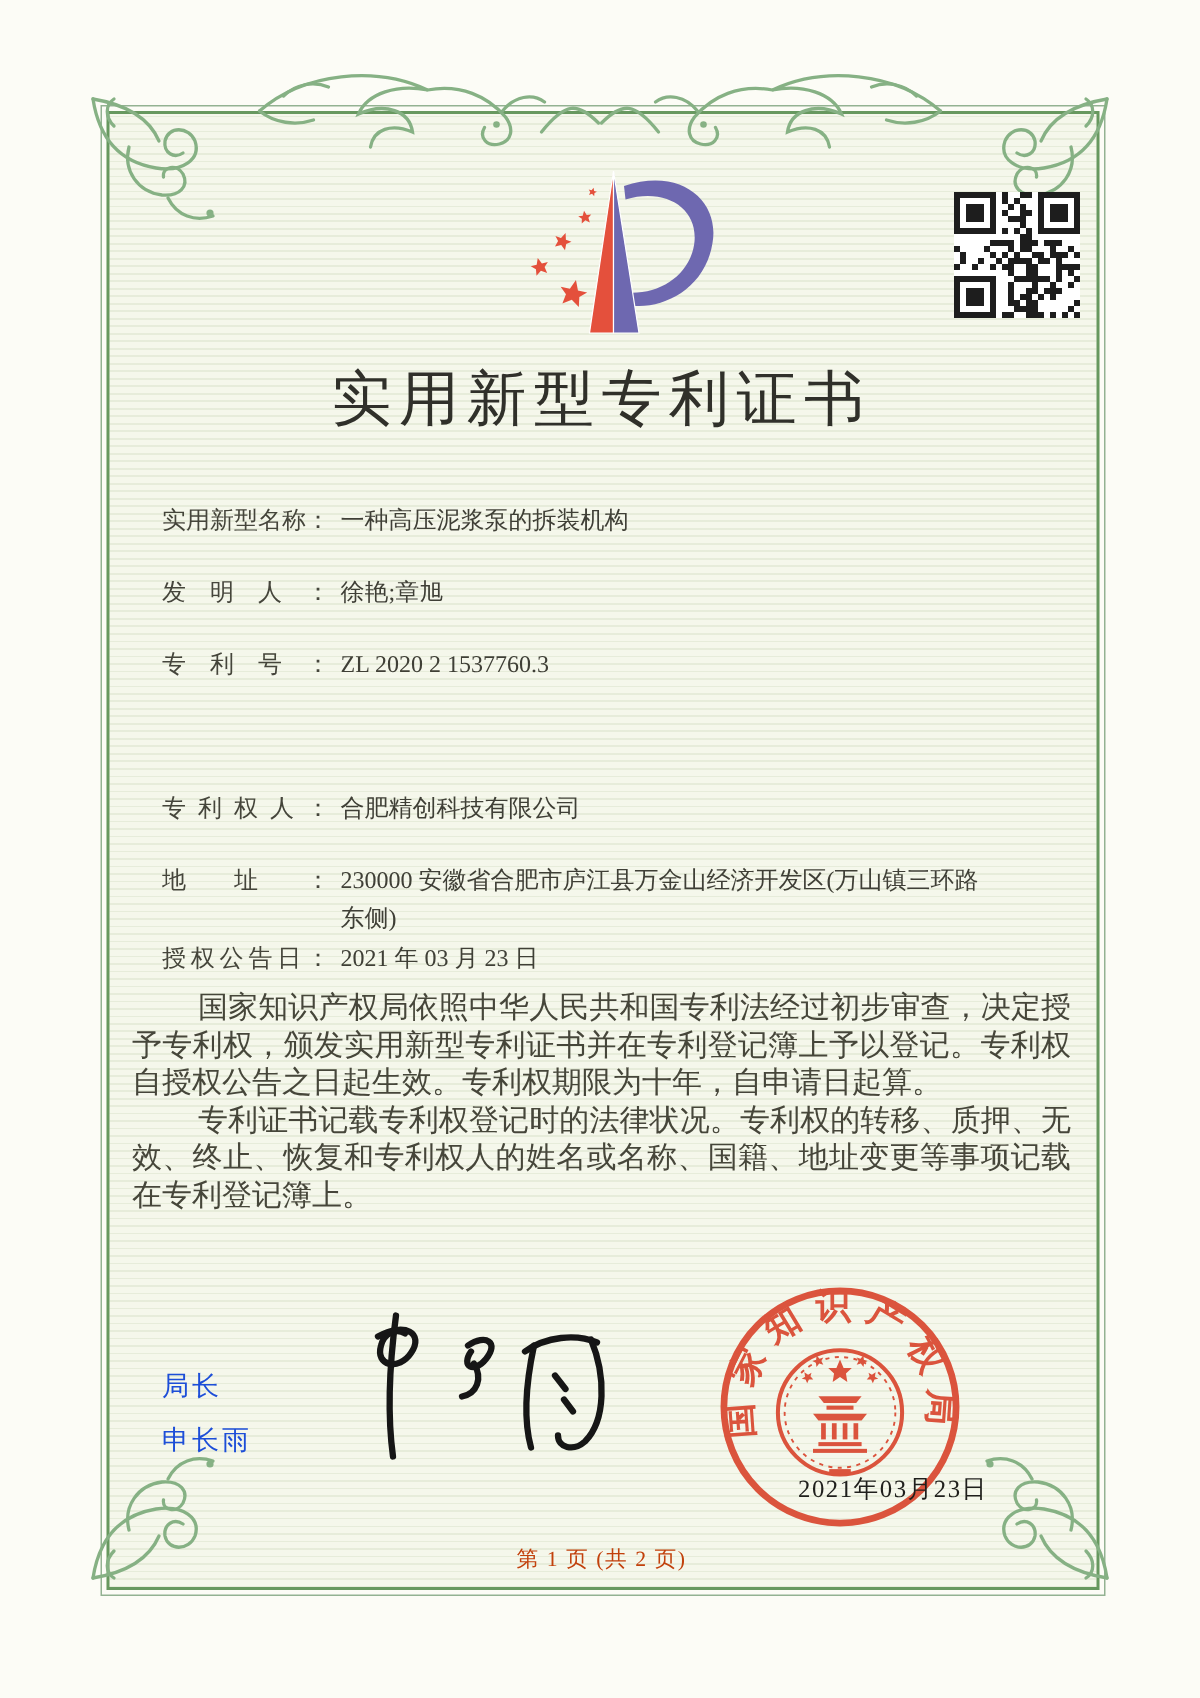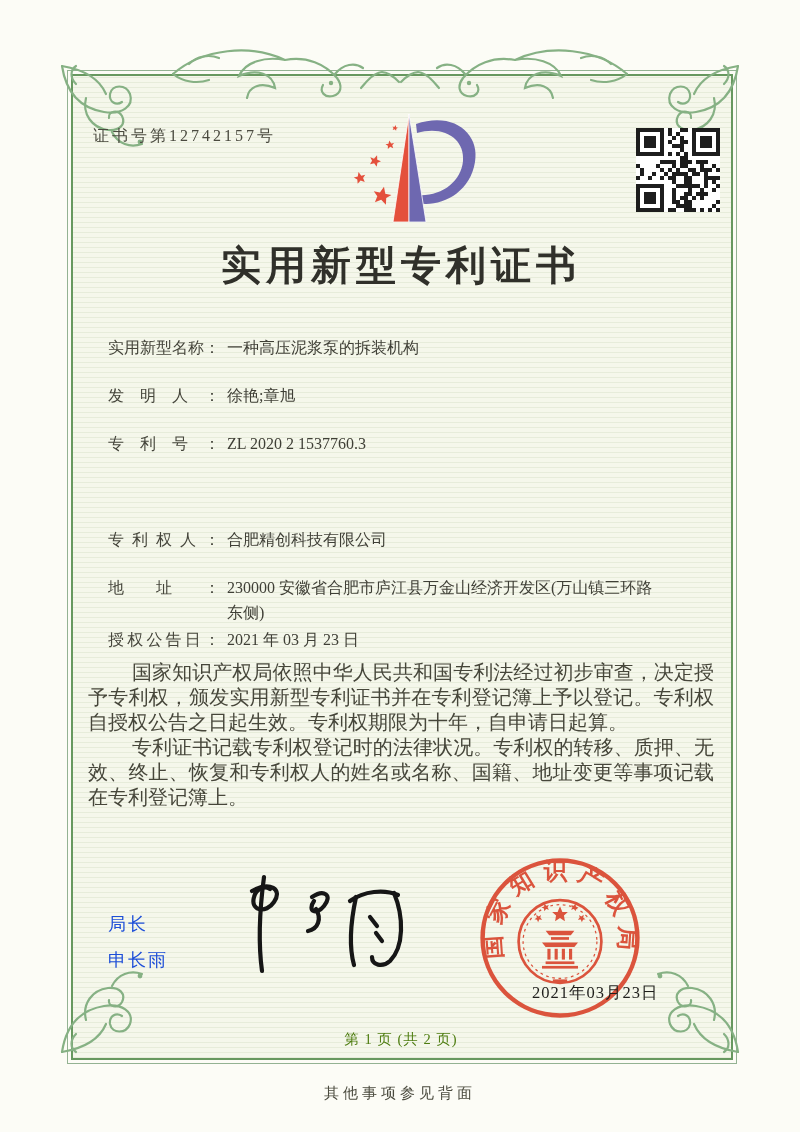--- a/index.html
+++ b/index.html
@@ -25,39 +25,39 @@
   .corner.tl{left:52px;top:56px;transform:scaleY(-1);}
   .corner.tr{left:648px;top:56px;transform:scale(-1,-1);}
   .corner.bl{left:52px;top:962px;}
   .corner.br{left:648px;top:962px;transform:scaleX(-1);}
   
   .cert-number{position:absolute;left:93px;top:126px;font-size:16px;letter-spacing:3px;color:#4a4a3f;}
   .logo{position:absolute;left:336px;top:108px;width:146px;height:120px;}
   .qr{position:absolute;left:636px;top:128px;width:84px;height:84px;background:#fff;}
   .qr svg{display:block;width:84px;height:84px;fill:#1d1d1d;}
   .title{position:absolute;left:67px;top:238px;width:668px;margin:0;text-align:center;
-    font-size:40px;font-weight:700;letter-spacing:5px;color:#30302a;}
+    font-size:40px;font-weight:400;letter-spacing:5px;color:#30302a;}
   
   .frow{position:absolute;left:108px;width:620px;font-size:16px;line-height:1.55;color:#3f3f36;}
   .flabel{display:inline-block;width:112px;text-align:justify;text-align-last:justify;vertical-align:top;color:#45453b;}
   .fvalue{display:inline-block;margin-left:3px;max-width:445px;vertical-align:top;}
   .grant2{position:absolute;left:312px;top:0;white-space:nowrap;}
   .grant2 .flabel2{color:#45453b;}
   
   .bodytext{position:absolute;left:88px;top:660px;width:626px;font-size:20px;
     line-height:25px;text-align:justify;color:#46463a;}
   .bodytext p{margin:0;text-indent:2.2em;}
   
   .officer{position:absolute;left:108px;top:912px;font-size:18px;letter-spacing:2px;color:#1d4ed8;}
   .officer div{margin-bottom:12px;}
   .signature{position:absolute;left:212px;top:866px;width:200px;height:120px;}
   .seal{position:absolute;left:470px;top:848px;width:180px;height:180px;}
   .seal-date{position:absolute;left:488px;top:982px;font-size:16.5px;letter-spacing:1px;color:#1f1f1c;margin-left:44px;}
   .pagination{position:absolute;left:67px;top:1030px;width:668px;text-align:center;
-    font-size:14.5px;color:#4d7c0f;letter-spacing:1px;}
+    font-size:14.5px;color:#c2410c;letter-spacing:1px;}
   .back-note{position:absolute;left:0;top:1084px;width:800px;text-align:center;
     font-size:15px;letter-spacing:4px;color:#4a4a3e;}
 </style>
 </head>
 <body>
 
 <div class="page">
 
   <div class="frame">
     <div class="frame-inner"></div>
@@ -120,21 +120,20 @@
     <g fill="none" stroke="currentColor" stroke-width="2.2" stroke-linecap="round">
       <path d="M10,90 C14,64 28,48 52,44 C70,41 82,50 78,62 C74,72 60,72 58,62 C57,54 64,50 70,54"></path>
       <path d="M10,90 C34,86 48,76 54,62"></path>
       <path d="M34,58 C30,42 40,28 56,26 C68,25 74,32 70,40 C66,47 56,45 57,38"></path>
       <path d="M60,24 C66,12 78,8 90,12"></path>
       <path d="M24,72 C18,78 18,86 24,90"></path>
       <circle cx="88" cy="14" r="2.4" fill="currentColor" stroke="none"></circle>
     </g>
   </svg>
 
-  <div class="cert-number">证书号第12742157号</div>
 
   <svg class="logo" viewBox="0 0 146 120">
     <defs>
       <polygon id="star" points="0,-10 2.9,-3.1 9.5,-3.1 4.8,1.2 5.9,8.1 0,4.1 -5.9,8.1 -4.8,1.2 -9.5,-3.1 -2.9,-3.1"></polygon>
     </defs>
     <path d="M80,16 C118,3 144,26 139,54 C134,86 103,100 81,95 C79,93 79,89 81,87 C105,89 125,74 127,53 C129,31 108,17 81,25 Z" fill="#6e68b0"></path>
     <path d="M73,6 L57,114 L73,114 Z" fill="#e4503c" stroke="#ffffff" stroke-width="0.8"></path>
     <path d="M73,6 L73,114 L90,114 Z" fill="#6e68b0" stroke="#ffffff" stroke-width="0.8"></path>
     <g fill="#e4503c">
       <use href="#star" transform="translate(46,88) scale(0.95) rotate(12)"></use>
@@ -438,15 +437,14 @@
       <rect x="102" y="112" width="3.5" height="12"></rect>
       <rect x="110" y="112" width="3.5" height="12"></rect>
       <rect x="84" y="126" width="32" height="3"></rect>
       <rect x="80" y="131" width="40" height="3"></rect>
       <rect x="92" y="146" width="16" height="4"></rect>
     </g>
   </svg>
   <div class="seal-date">2021年03月23日</div>
 
   <div class="pagination">第 1 页 (共 2 页)</div>
-  <div class="back-note">其他事项参见背面</div>
 
 </div>
 
 </body></html>

